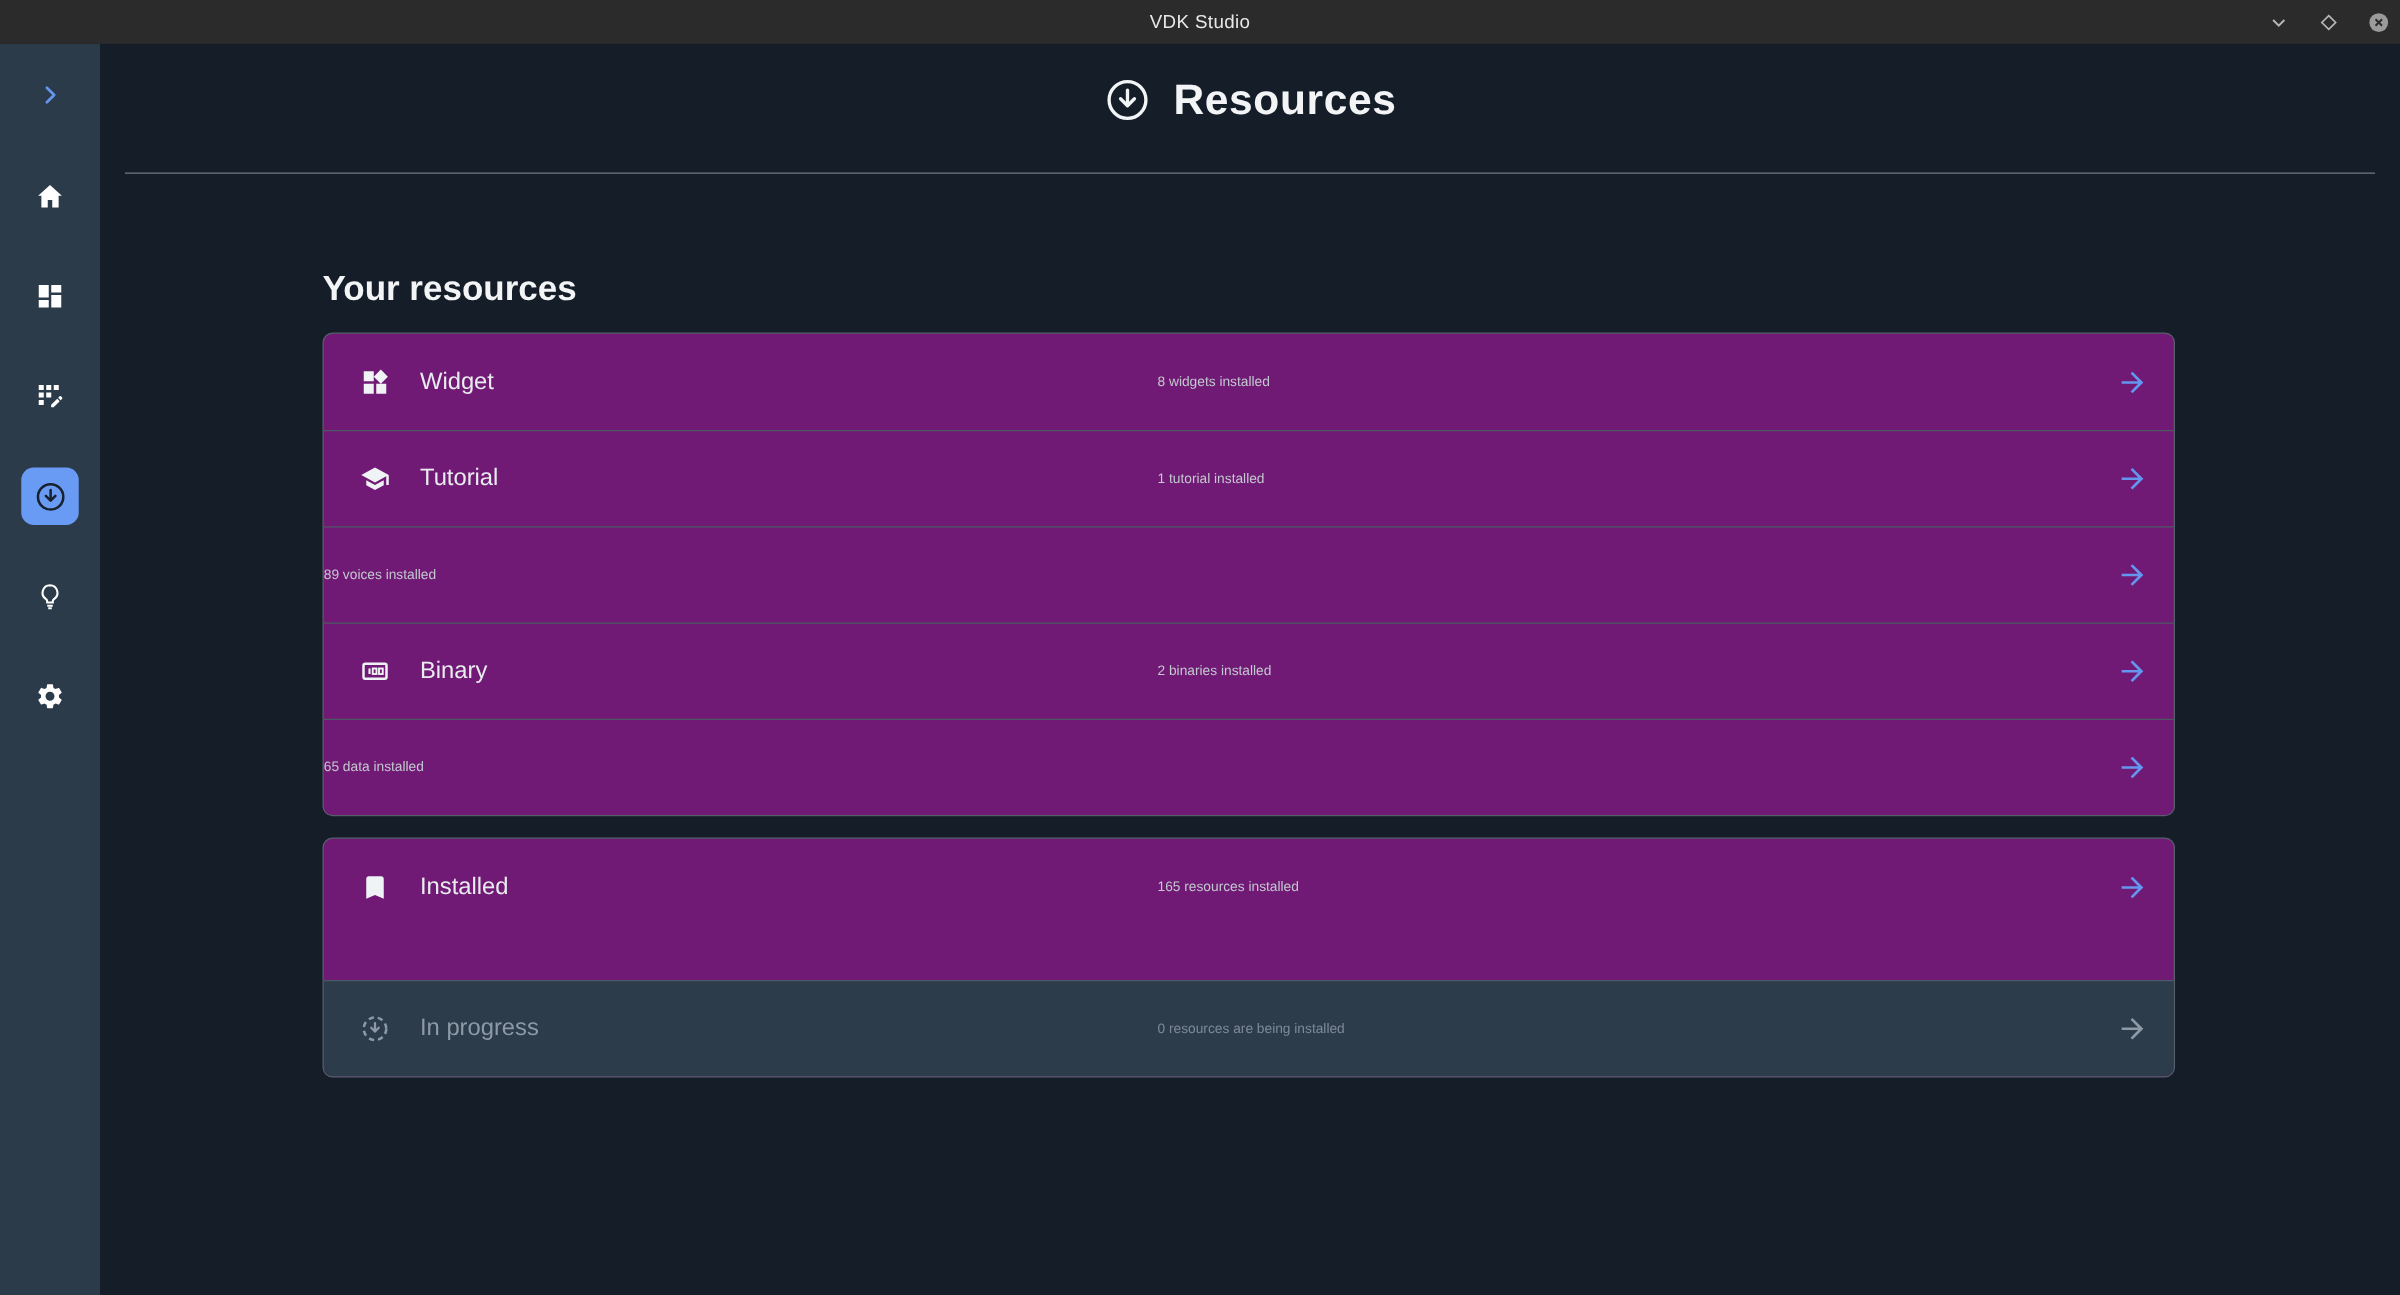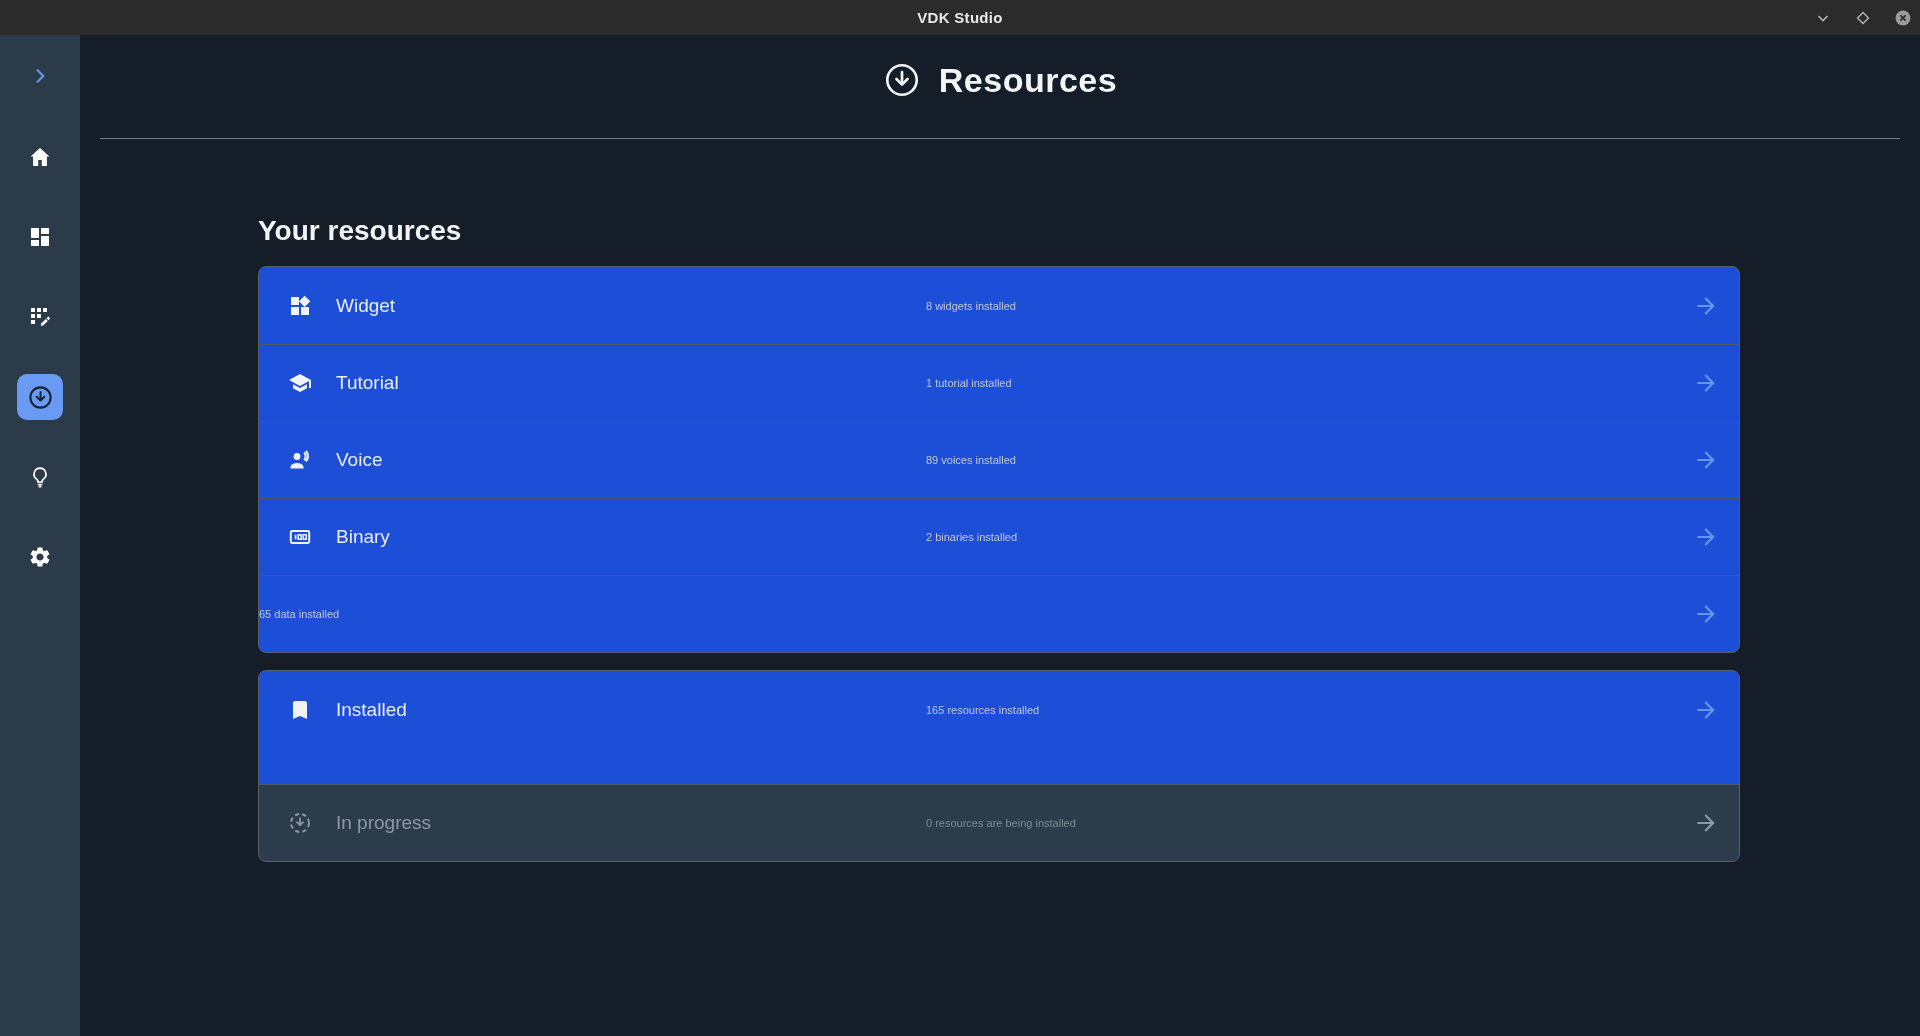--- a/index.html
+++ b/index.html
@@ -10,21 +10,21 @@
     color: #e9ecef;
   }
 
   
   .titlebar {
     height: 35px; width: 100%;
     background: #2b2b2b;
     display: flex; align-items: center; justify-content: center;
     position: relative;
   }
-  .titlebar-title { font-size: 15px; font-weight: bold; color: #e8e8e8; letter-spacing: .3px; }
+  .titlebar-title { font-size: 15px; font-weight: normal; color: #e8e8e8; letter-spacing: .3px; }
   .titlebar-controls {
     position: absolute; right: 8px; top: 0; height: 35px;
     display: flex; align-items: center; gap: 22px;
   }
   .win-btn { width: 18px; height: 18px; display: flex; align-items: center; justify-content: center; cursor: default; }
   .win-btn svg { display: block; }
 
   
   .app { display: flex; height: 1001px; }
 
@@ -59,21 +59,21 @@
   }
 
   .section-title {
     margin: 78px 0 0 178px;
     font-size: 28px; font-weight: bold; color: #f2f4f6; line-height: 28px;
   }
 
   
   .card {
     margin-left: 178px; width: 1482px;
-    background: #1d4ed8;
+    background: #701a75;
     border: 1px solid #56606b; border-radius: 8px;
     overflow: hidden;
   }
   .card-1 { margin-top: 21px; }
   .card-2 { margin-top: 17px; }
   .res-row {
     height: 77px; display: flex; align-items: center;
     cursor: pointer;
   }
   .res-row + .res-row { border-top: 1px solid #4d5864; }
@@ -238,31 +238,20 @@
         </div>
         <span class="row-status">1 tutorial installed</span>
         <span class="row-arrow">
           <svg width="26" height="26" viewBox="0 0 24 24" fill="currentColor">
               <path d="M12 4l-1.41 1.41L16.17 11H4v2h12.17l-5.58 5.59L12 20l8-8z"></path>
             </svg>
         </span>
       </div>
 
       <div class="res-row">
-        <div class="row-left">
-          <span class="row-icon">
-            <svg width="24" height="24" viewBox="0 0 24 24" fill="currentColor">
-              <circle cx="9" cy="8.5" r="3.4"></circle>
-              <path d="M2.5 19.2c0-2.7 4.3-4.1 6.5-4.1s6.5 1.4 6.5 4.1v1.3h-13v-1.3z"></path>
-              <path d="M15.4 5.2a5 5 0 0 1 0 6.2l1.5 1.5a7 7 0 0 0 0-9.2z"></path>
-              <path d="M18.6 2.2l-1.4 1.4c2.3 2.7 2.3 6.4 0 9.1l1.4 1.4c3.2-3.2 3.2-8.5 0-11.9z"></path>
-            </svg>
-          </span>
-          <span class="row-label">Voice</span>
-        </div>
         <span class="row-status">89 voices installed</span>
         <span class="row-arrow">
           <svg width="26" height="26" viewBox="0 0 24 24" fill="currentColor">
               <path d="M12 4l-1.41 1.41L16.17 11H4v2h12.17l-5.58 5.59L12 20l8-8z"></path>
             </svg>
         </span>
       </div>
 
       <div class="res-row">
         <div class="row-left">

